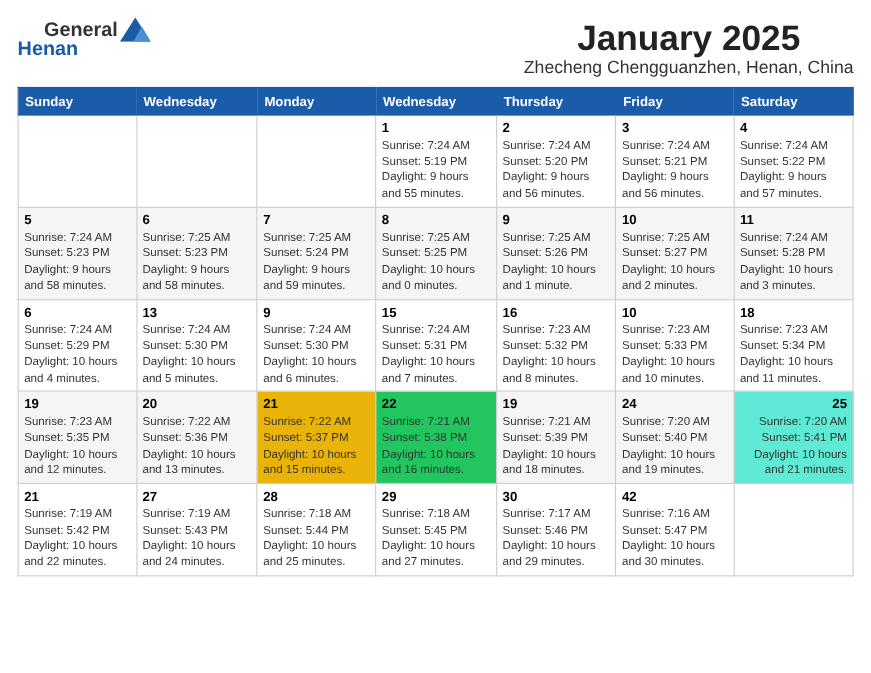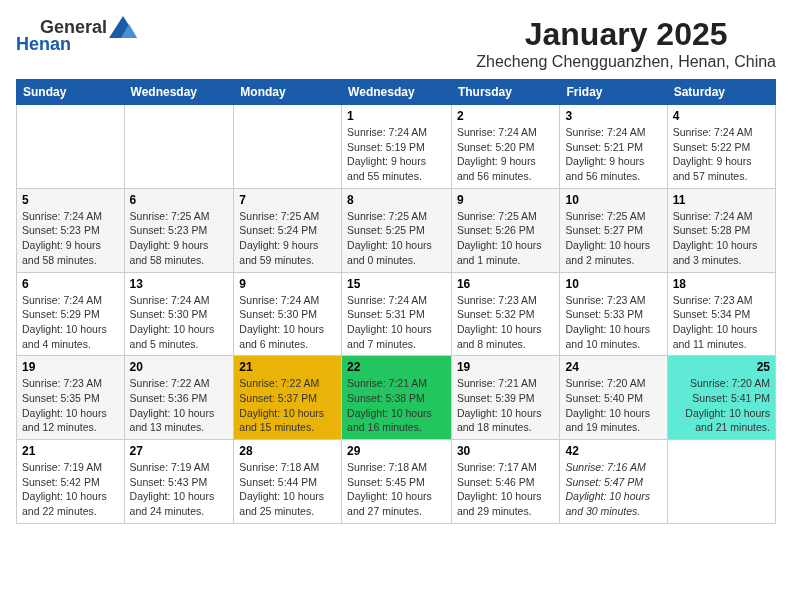--- a/index.html
+++ b/index.html
@@ -328,21 +328,21 @@
         </td>
         <td>
           <span class="day-number">30</span>
           <div class="day-info" style="white-space: pre-line;">Sunrise: 7:17 AM
 Sunset: 5:46 PM
 Daylight: 10 hours
 and 29 minutes.</div>
         </td>
         <td>
           <span class="day-number">42</span>
-          <div class="day-info" style="white-space: pre-line; font-style: italic;">Sunrise: 7:16 AM
+          <div class="day-info" style="white-space: pre-line;">Sunrise: 7:16 AM
 Sunset: 5:47 PM
 Daylight: 10 hours
 and 30 minutes.</div>
         </td>
         <td class="empty-cell" style="background: rgb(255, 255, 255);"></td>
       </tr>
     </tbody>
 </table>
 
 </body></html>

